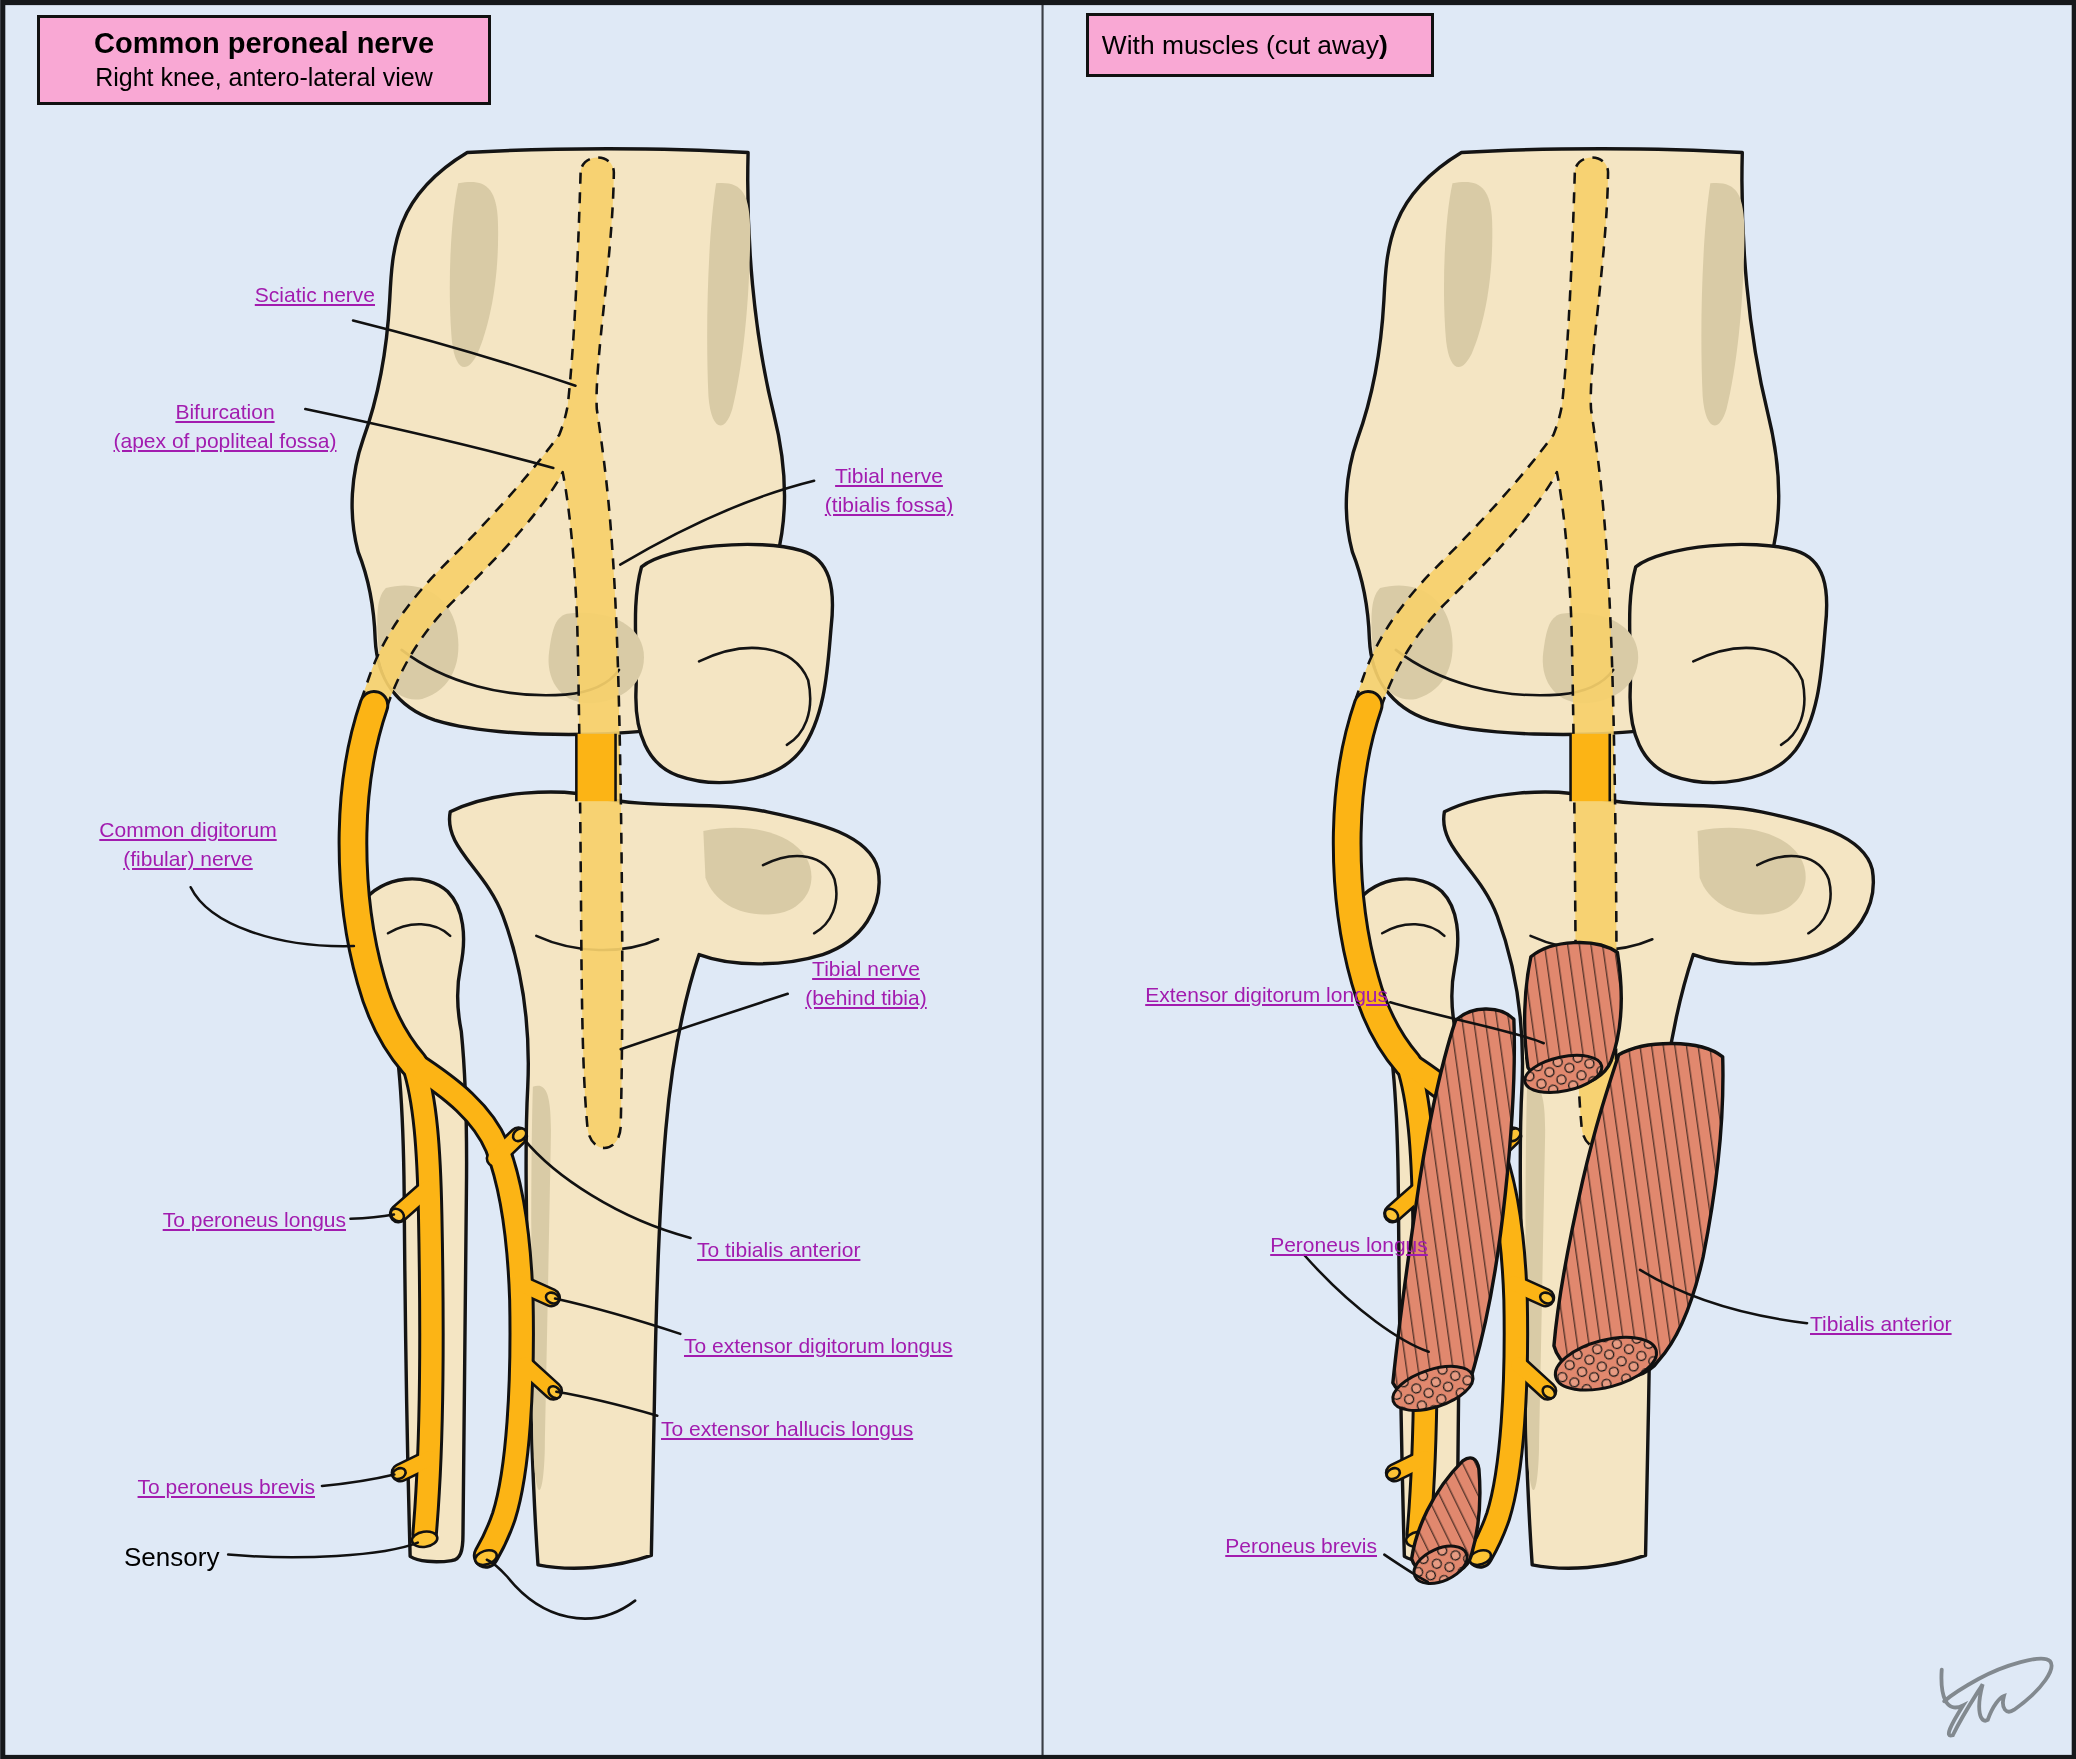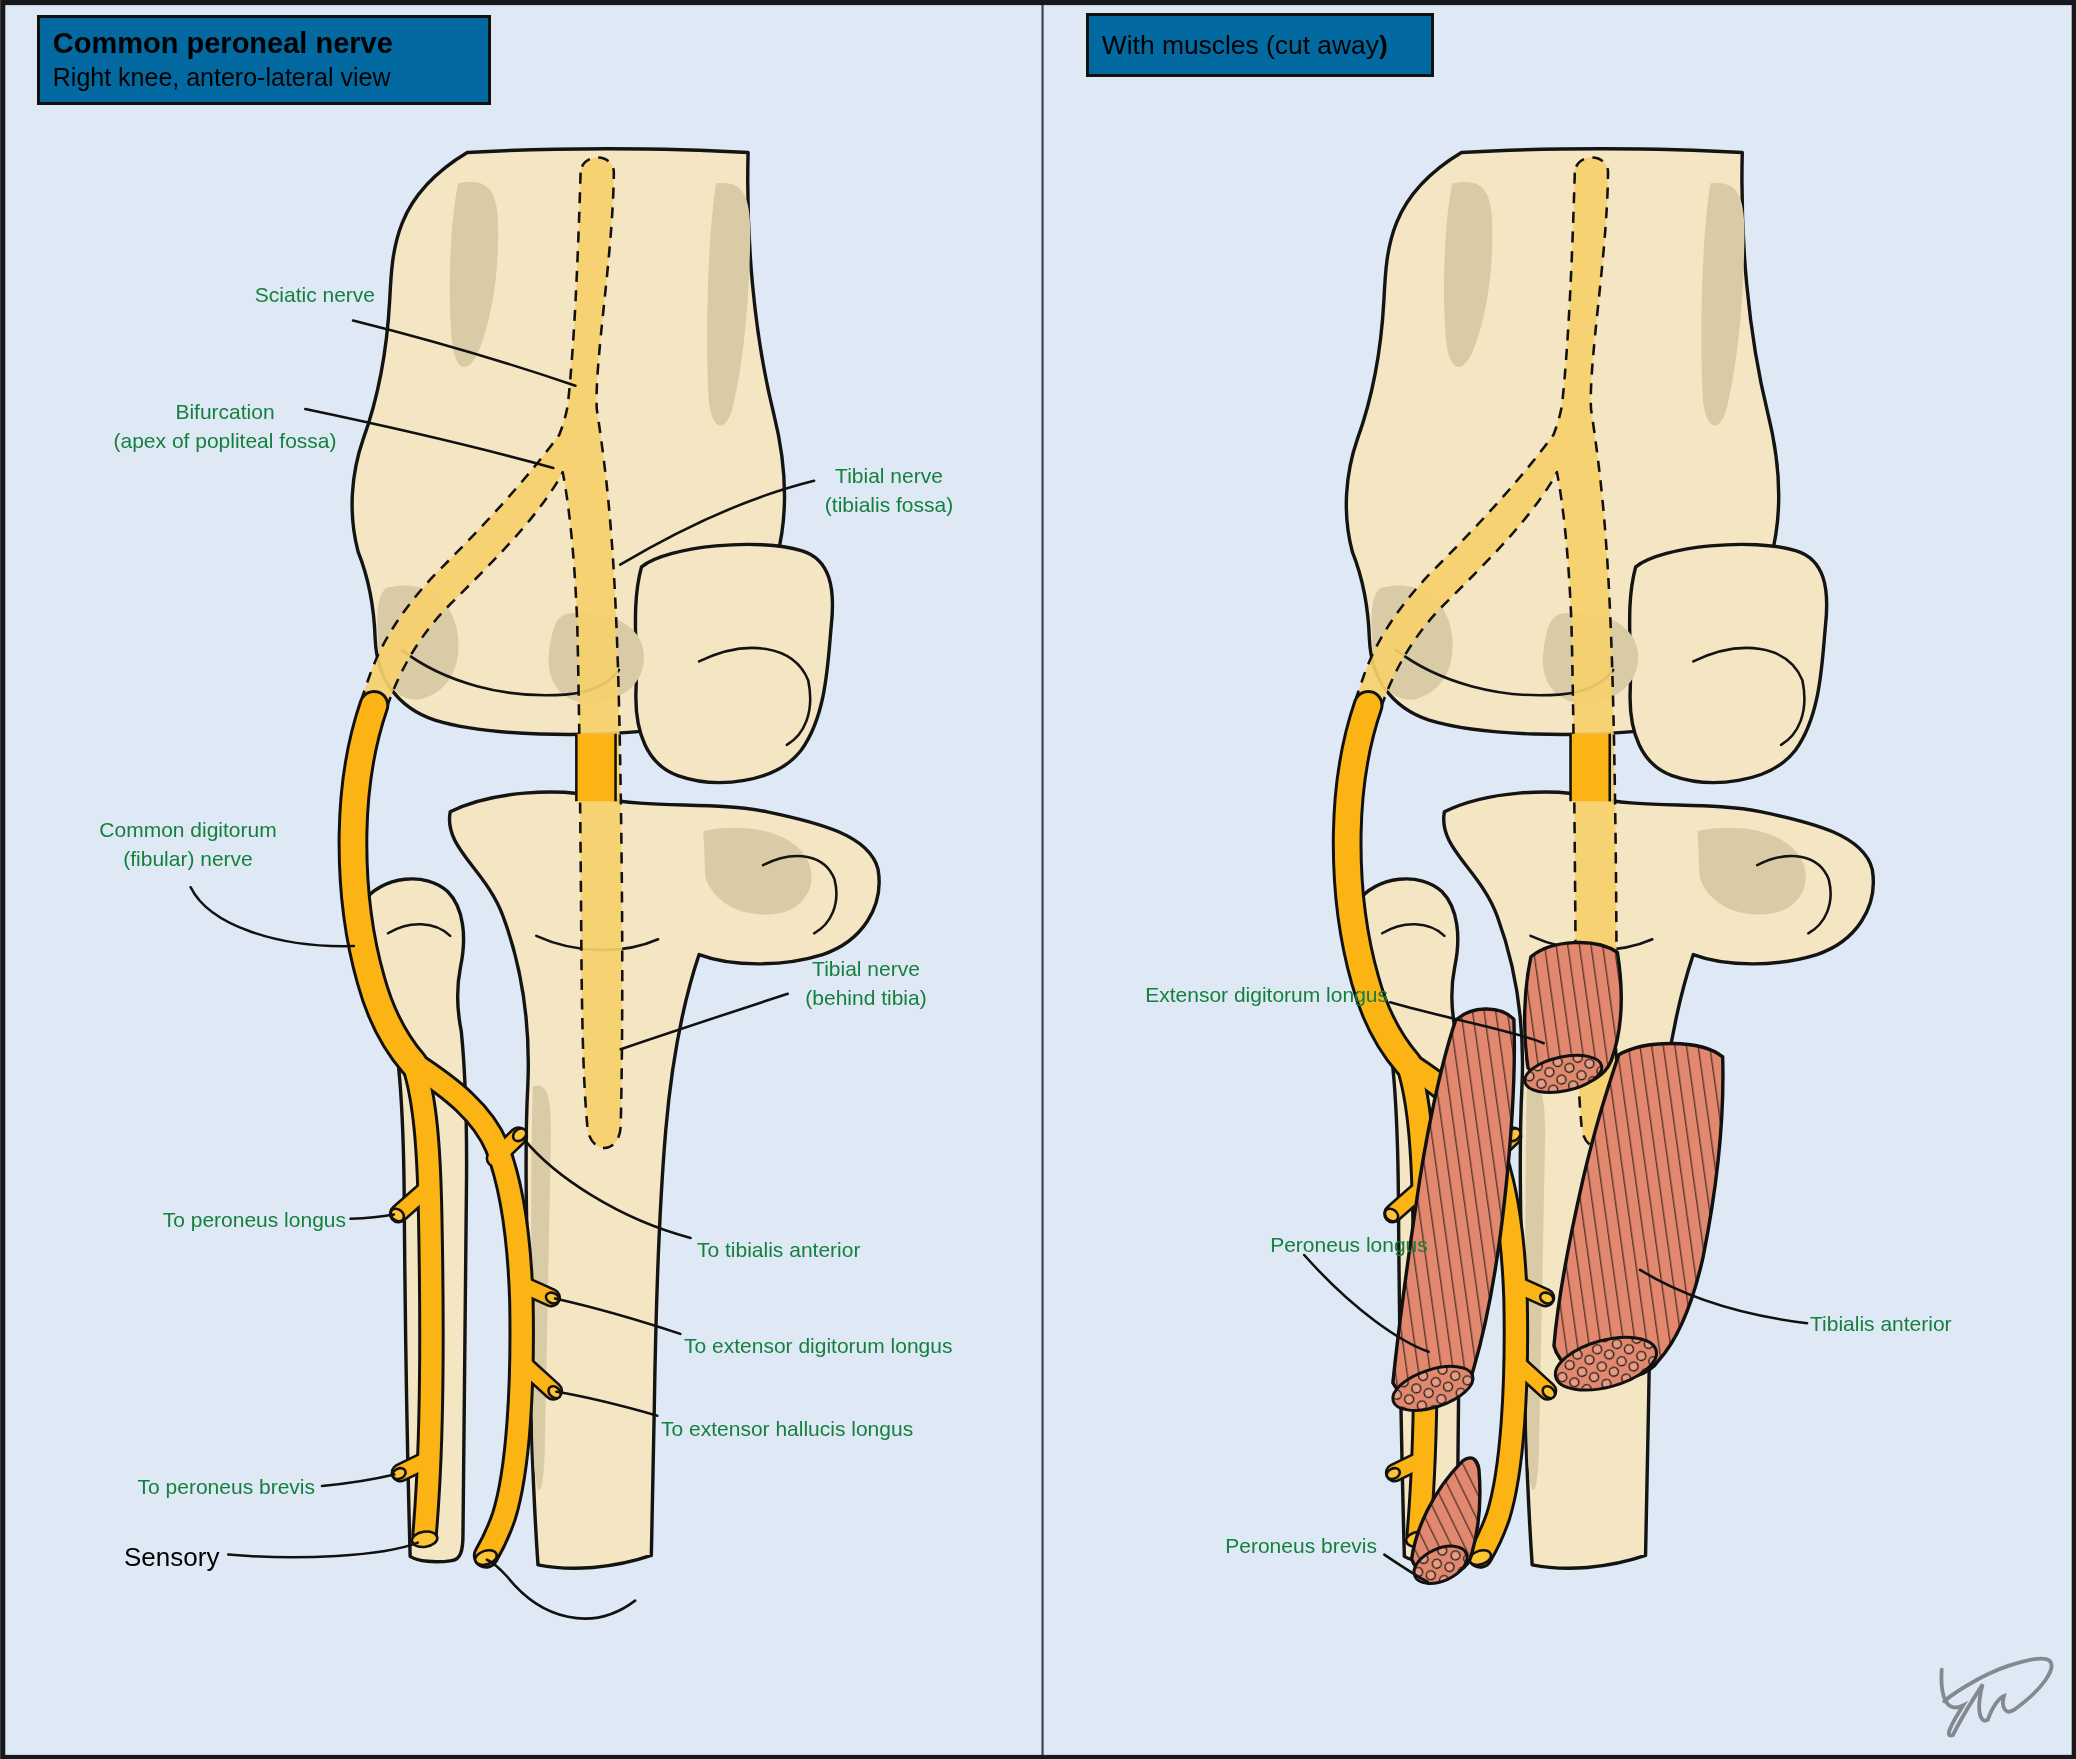--- a/index.html
+++ b/index.html
@@ -5,30 +5,30 @@
   html,body{margin:0;padding:0;background:#b9c6d6;}
   .canvas{
     position:relative;
     width:2077px;height:1760px;
     background:#dfe9f6;
     font-family:"Liberation Sans",sans-serif;
     overflow:hidden;
   }
   svg.art{position:absolute;left:0;top:0;}
   .titlebox{
-    position:absolute;background:#0369a1;border:3px solid #111;
-    box-sizing:border-box;padding:7.7px 12.8px;
+    position:absolute;background:#f9a8d4;border:3px solid #111;
+    box-sizing:border-box;padding:7.7px 12.8px;text-align:center;
   }
   .titlebox .t1{font-size:29px;font-weight:700;line-height:1.25;color:#000;white-space:nowrap;}
   .titlebox .t2{font-size:25px;font-weight:400;line-height:1.3;color:#000;white-space:nowrap;}
   .titlebox.single{display:flex;align-items:center;}
   .titlebox.single .t2{font-size:26.4px;}
   .b{font-weight:700;}
   .lbl{
-    position:absolute;font-size:21px;line-height:1.4;color:#15803d;white-space:nowrap;
+    position:absolute;font-size:21px;line-height:1.4;color:#a21caf;white-space:nowrap;text-decoration:underline;
   }
   .lbl.center{transform:translateX(-50%);text-align:center;}
   .lbl.rightA{transform:translateX(-100%);text-align:right;}
   .listblock{position:absolute;color:#000;}
   .listblock .lt{font-size:26px;line-height:1.3;white-space:nowrap;}
   .listblock ul{list-style:none;margin:6.8px 0 0 0;padding:0;}
   .listblock li{
     position:relative;font-size:20.5px;line-height:1.52;padding-left:41px;white-space:nowrap;
   }
   .listblock li::before{

